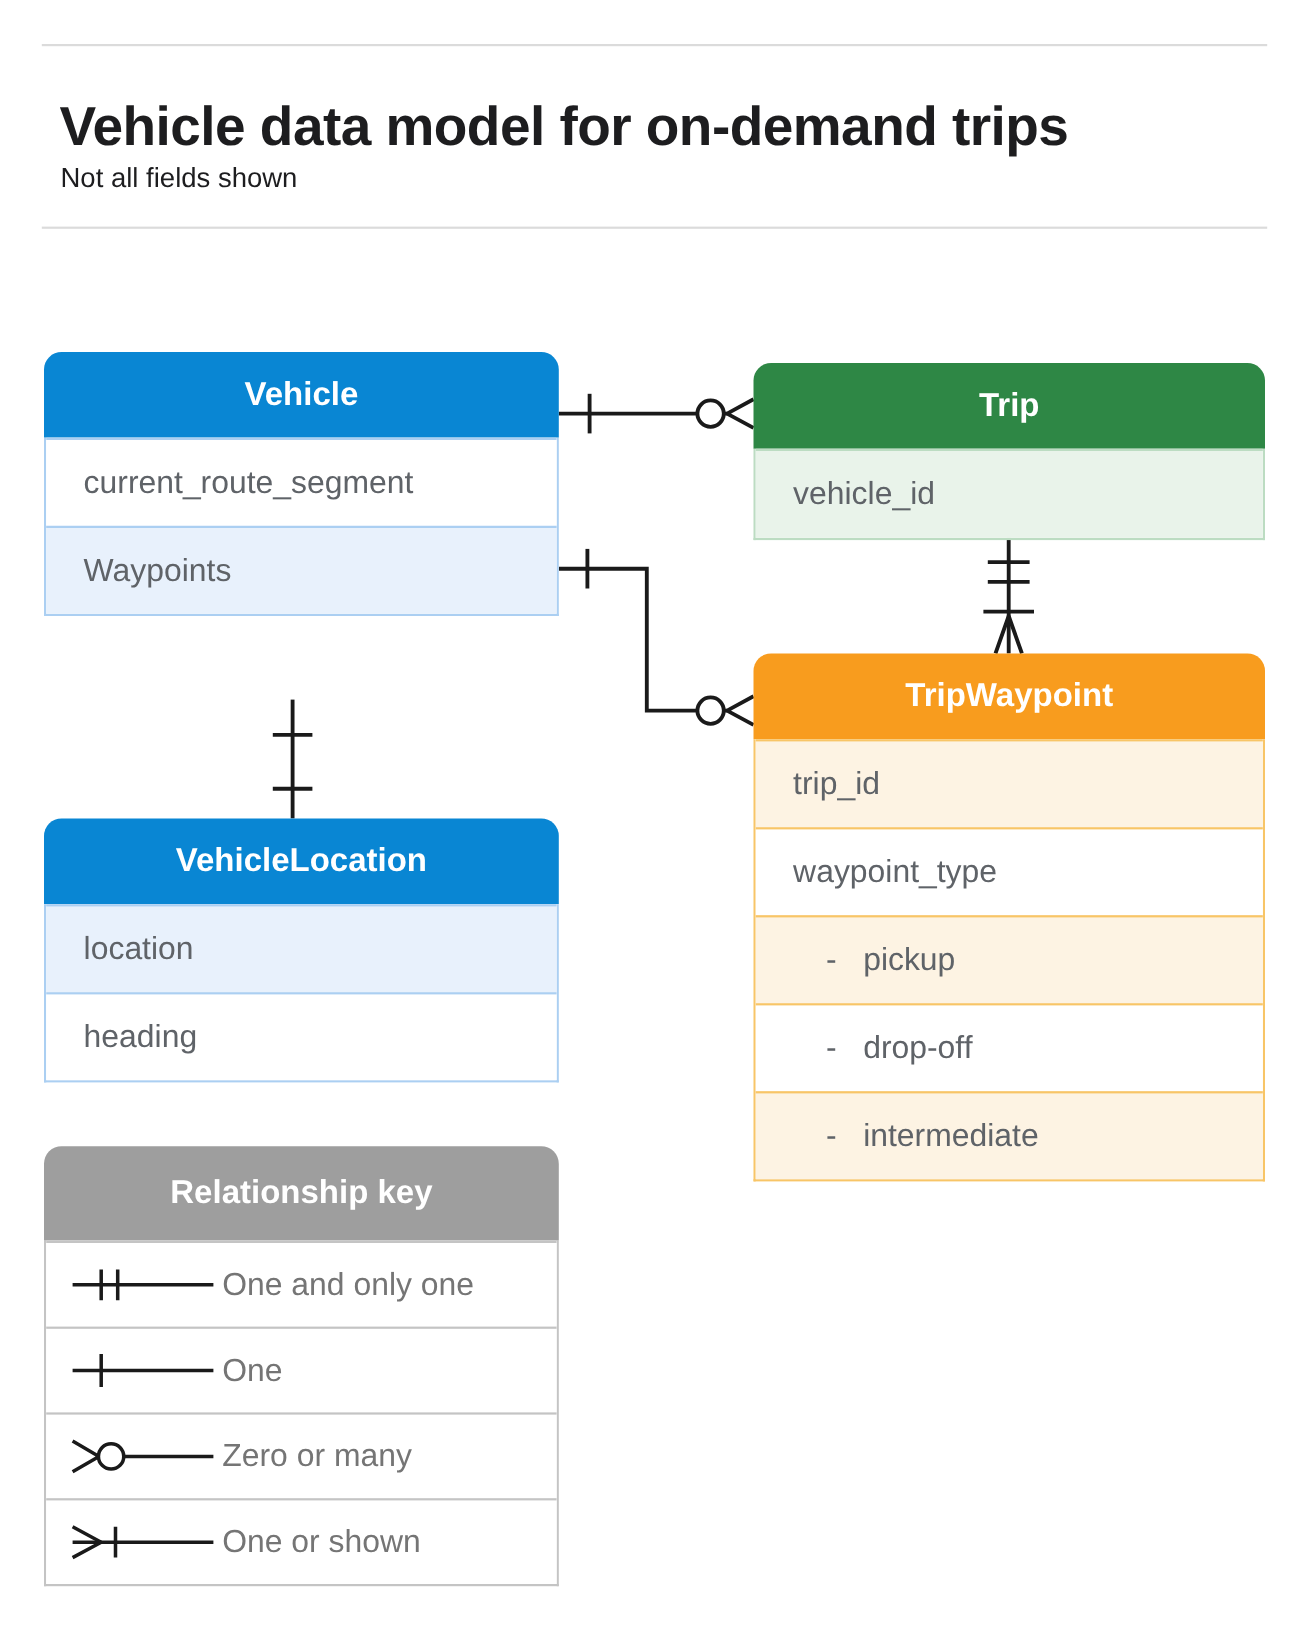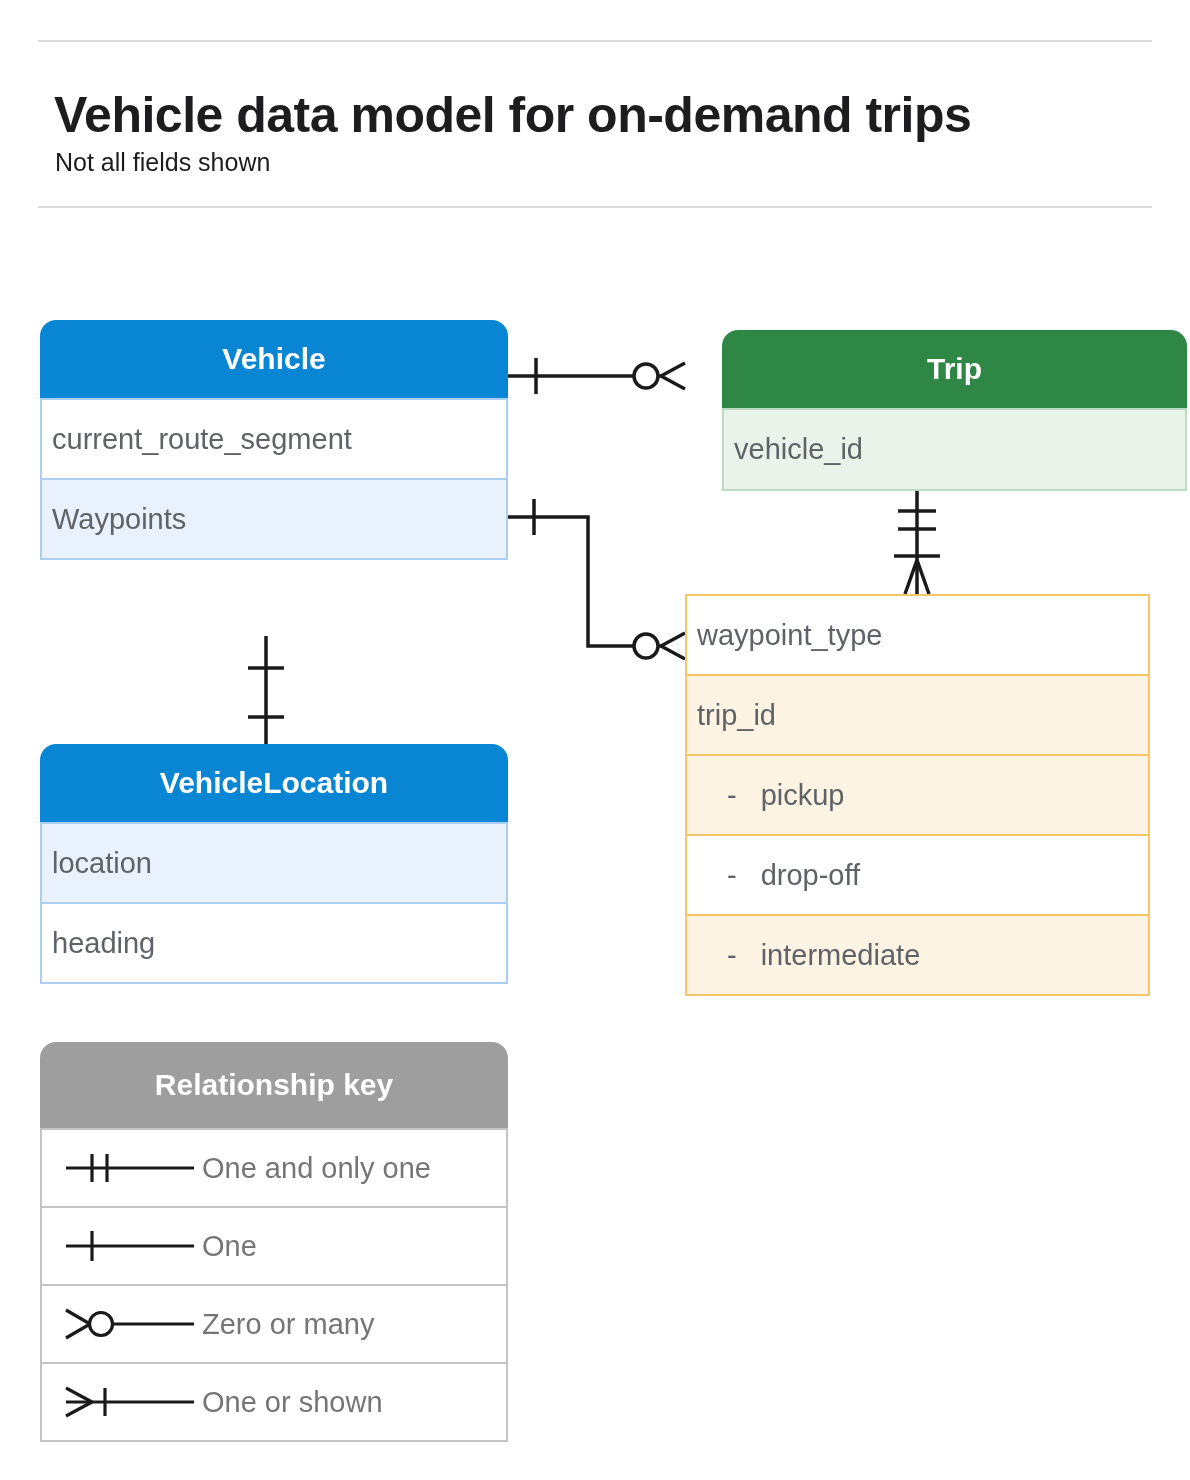--- a/index.html
+++ b/index.html
@@ -15,21 +15,21 @@
 
   .connectors{position:absolute;left:0;top:0;width:1190px;height:1480px;}
   .connectors *{stroke:#1a1a1a;stroke-width:3.5;fill:none;}
   .connectors circle{fill:#ffffff;}
 
   .entity{position:absolute;}
   .ehead{height:78px;border-radius:16px 16px 0 0;color:#ffffff;font-size:30px;font-weight:bold;
          display:flex;align-items:center;justify-content:center;}
   .fields{border:2px solid;border-top:none;background:#ffffff;}
   .row{height:80px;box-sizing:border-box;border-top:2px solid;display:flex;align-items:center;
-       padding-left:10px;font-size:29px;color:#5f6368;background:#ffffff;}
+       padding-left:34px;font-size:29px;color:#5f6368;background:#ffffff;}
   .row .dash{margin-left:30px;margin-right:24px;}
 
   .theme-blue .ehead{background:#0986d3;}
   .theme-blue .fields{border-color:#abcff2;}
   .theme-blue .row{border-color:#abcff2;}
   .theme-blue .row.shaded{background:#e8f1fc;}
 
   .theme-green .ehead{background:#2e8745;}
   .theme-green .fields{border-color:#bcdcc2;}
   .theme-green .row{border-color:#bcdcc2;}
@@ -37,21 +37,21 @@
 
   .theme-orange .ehead{background:#f89c1e;}
   .theme-orange .fields{border-color:#f8c567;}
   .theme-orange .row{border-color:#f8c567;}
   .theme-orange .row.shaded{background:#fdf3e3;}
 
   .theme-gray .ehead{background:#9e9e9e;height:86px;}
   .theme-gray .fields{border-color:#c4c4c4;}
 
   .vehicle-box{left:40px;top:320px;width:468px;}
-  .trip-box{left:722px;top:330px;width:465px;}
+  .trip-box{left:685px;top:330px;width:465px;}
   .trip-box .row{height:81px;}
   .tw-box{left:685px;top:594px;width:465px;}
   .vl-box{left:40px;top:744px;width:468px;}
   .key-box{left:40px;top:1042px;width:468px;}
 
   .krow{height:78px;box-sizing:border-box;border-top:2px solid;display:flex;align-items:center;
         padding-left:22px;background:#ffffff;border-color:#c4c4c4;}
   .ksym{width:138px;height:44px;flex:none;}
   .ksym *{stroke:#1a1a1a;stroke-width:3.2;fill:none;}
   .ksym circle{fill:#ffffff;}
@@ -103,23 +103,24 @@
   </div>
 
   <div class="entity theme-green trip-box">
     <div class="ehead">Trip</div>
     <div class="fields">
       <div class="row shaded">vehicle_id</div>
     </div>
   </div>
 
   <div class="entity theme-orange tw-box">
+    <div class="ehead">TripWaypoint</div>
     <div class="fields">
+      <div class="row shaded">trip_id</div>
       <div class="row">waypoint_type</div>
-      <div class="row shaded">trip_id</div>
       <div class="row shaded">
           <span class="dash">-</span>
           <span>pickup</span>
         </div>
       <div class="row">
           <span class="dash">-</span>
           <span>drop-off</span>
         </div>
       <div class="row shaded">
           <span class="dash">-</span>

